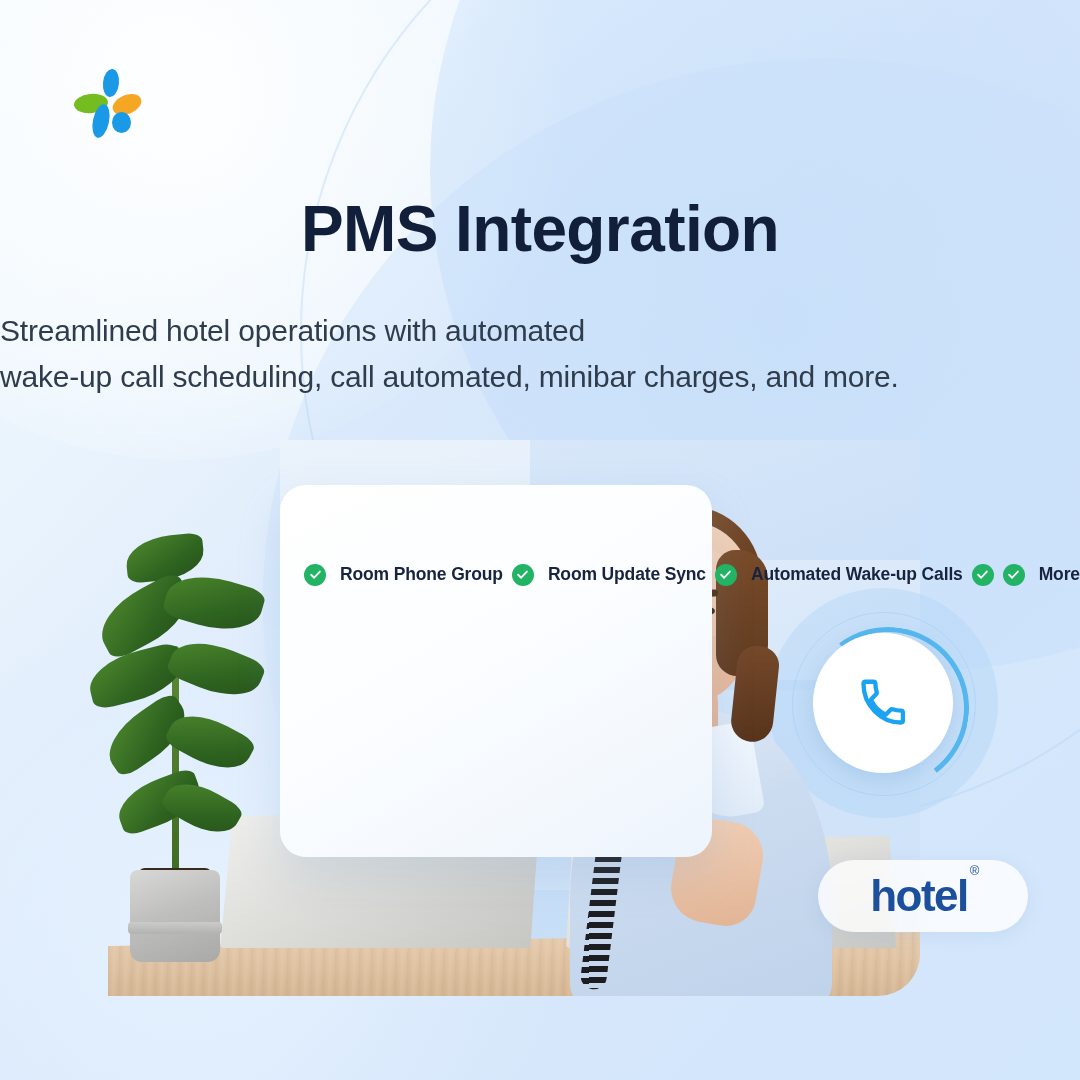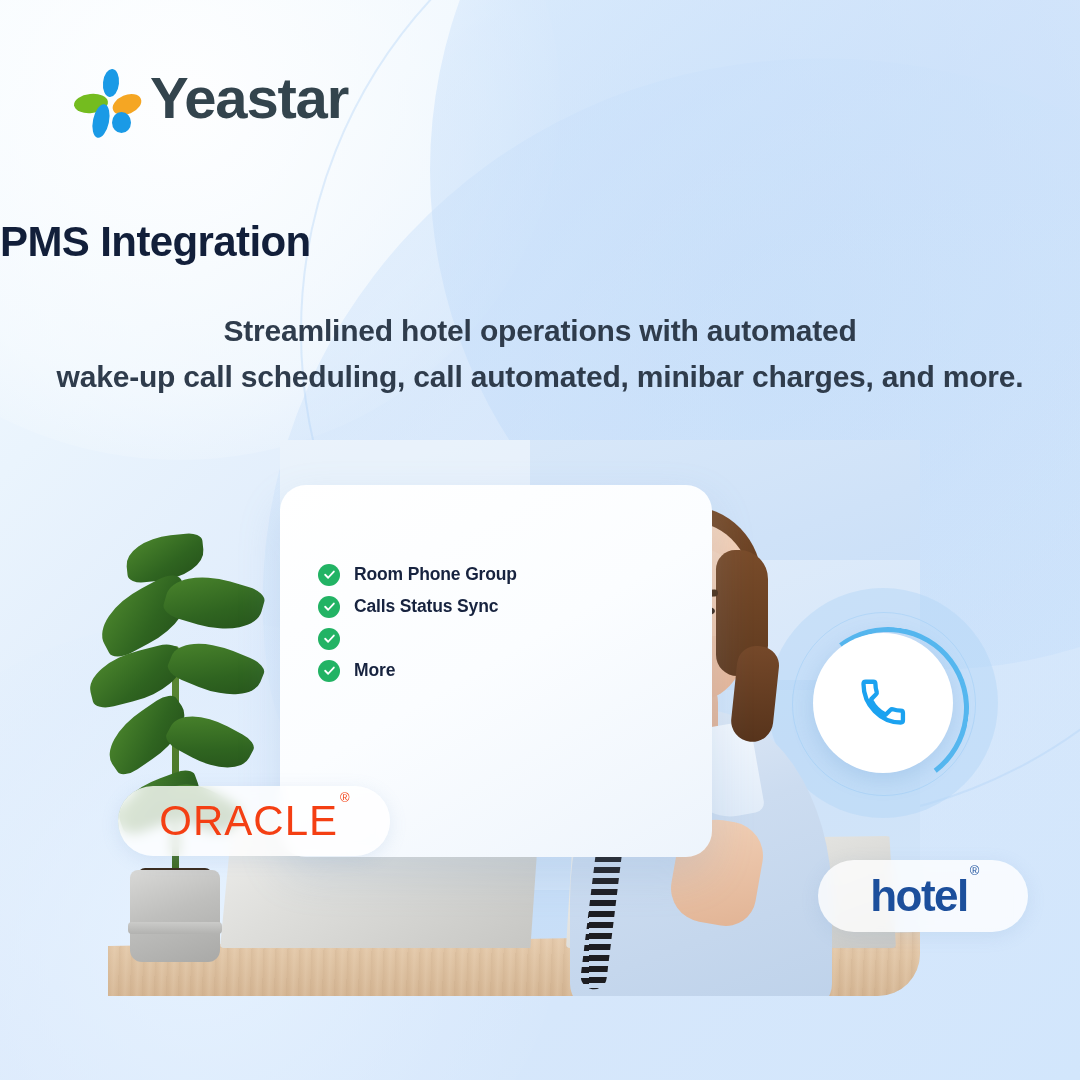--- a/index.html
+++ b/index.html
@@ -102,35 +102,34 @@
     line-height: 1;
     padding-bottom: 5px;
   }
 
   
   .headline {
     position: absolute;
     left: 0;
     top: 196px;
     width: 1080px;
-    font-size: 42px;
+    text-align: center;
+    font-size: 64px;
     font-weight: 700;
     letter-spacing: -0.6px;
     color: #121f3a;
     line-height: 1.05;
-    margin-top: 24px;
   }
   .subhead {
     position: absolute;
     left: 0;
     top: 308px;
     width: 1080px;
-    text-align: center;
     font-size: 30px;
-    font-weight: 700;
+    font-weight: 400;
     color: #2f3c4c;
     line-height: 1.52;
     letter-spacing: -0.2px;
   }
   .subhead .l2 { display: block; }
 
   
   .scene {
     position: absolute;
     left: 108px;
@@ -244,27 +243,26 @@
     left: 172px;
     top: 45px;
     width: 432px;
     height: 372px;
     background: linear-gradient(150deg, #ffffff 0%, #fbfdff 48%, #edf4fc 100%);
     border-radius: 26px;
     box-shadow: 0 18px 44px rgba(120,160,205,0.20);
   }
   .feature-list {
     position: absolute;
-    left: 38px;
+    left: 24px;
     top: 78px;
     width: 380px;
     display: flex;
-    flex-direction: column;
+    flex-direction: row;
     gap: 9px;
-    justify-content: flex-end;
   }
   .feature-row {
     display: flex;
     align-items: center;
     gap: 14px;
     height: 23px;
   }
   .check {
     width: 22px;
     height: 22px;
@@ -592,21 +590,20 @@
   <div class="bg-soft-bl"></div>
 
   <div class="logo">
     <span class="logo-mark">
       <i class="lm-top"></i>
       <i class="lm-right"></i>
       <i class="lm-left"></i>
       <i class="lm-bl"></i>
       <i class="lm-br"></i>
     </span>
-    <span class="logo-word">Yeastar</span>
   </div>
 
   <div class="headline">PMS Integration</div>
 
   <div class="subhead">
     <span class="l1">Streamlined hotel operations with automated</span>
     <span class="l2">wake-up call scheduling, call automated, minibar charges, and more.</span>
   </div>
 
   <div class="scene">
@@ -689,23 +686,31 @@
           </span>
           <span class="feature-label">Room Phone Group</span>
         </div>
 
         <div class="feature-row">
           <span class="check">
             <svg width="13" height="13" viewBox="0 0 24 24" fill="none" stroke="#ffffff" stroke-width="3.4" stroke-linecap="round" stroke-linejoin="round">
                 <polyline points="4,12.5 9.5,18 20,6.5"></polyline>
               </svg>
           </span>
-          <span class="feature-label">Calls Status Sync</span>
+          <span class="feature-label">Room Update Sync</span>
         </div>
 
+        <div class="feature-row">
+          <span class="check">
+            <svg width="13" height="13" viewBox="0 0 24 24" fill="none" stroke="#ffffff" stroke-width="3.4" stroke-linecap="round" stroke-linejoin="round">
+                <polyline points="4,12.5 9.5,18 20,6.5"></polyline>
+              </svg>
+          </span>
+          <span class="feature-label">Automated Wake-up Calls</span>
+        </div>
 
 
         <div class="feature-row">
           <span class="check">
             <svg width="13" height="13" viewBox="0 0 24 24" fill="none" stroke="#ffffff" stroke-width="3.4" stroke-linecap="round" stroke-linejoin="round">
                 <polyline points="4,12.5 9.5,18 20,6.5"></polyline>
               </svg>
           </span>
         </div>
 
@@ -716,21 +721,18 @@
               </svg>
           </span>
           <span class="feature-label">More</span>
         </div>
 
       </div>
     </div>
 
   </div>
 
-  <div class="badge badge-oracle">
-    <span class="oracle-text"><span>ORACLE</span><sup>®</sup></span>
-  </div>
 
   <div class="badge badge-micros">
     <span class="micros-text"><span>hotel</span><sup>®</sup></span>
   </div>
 
 </div>
 
 </body></html>

